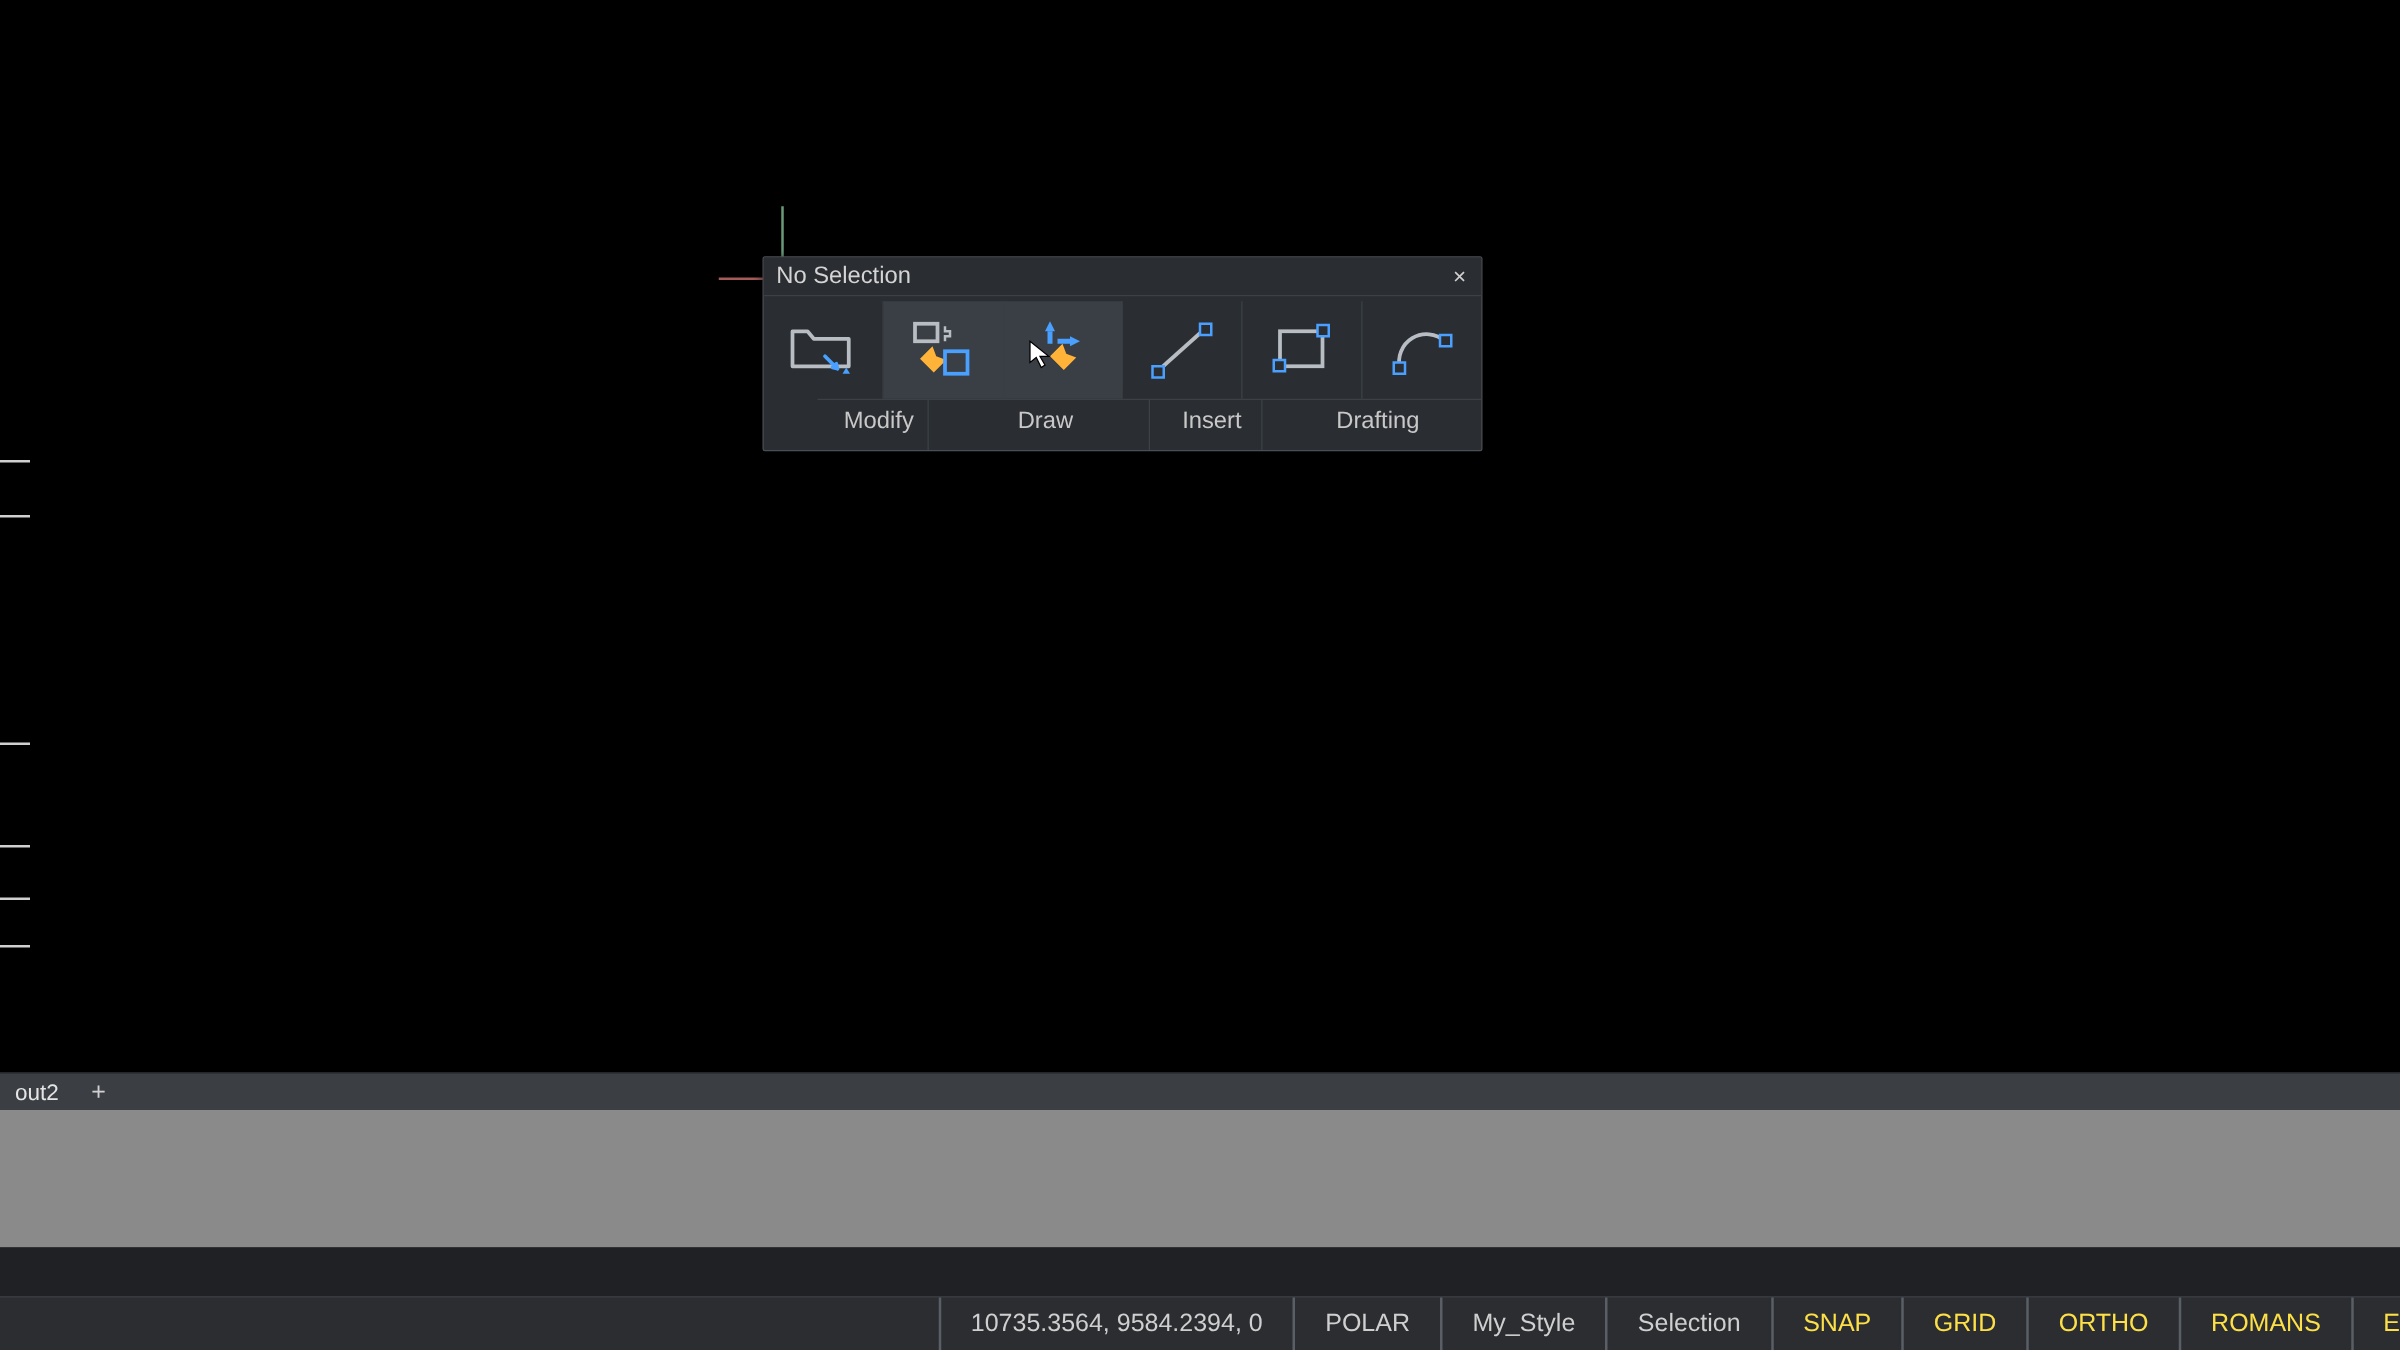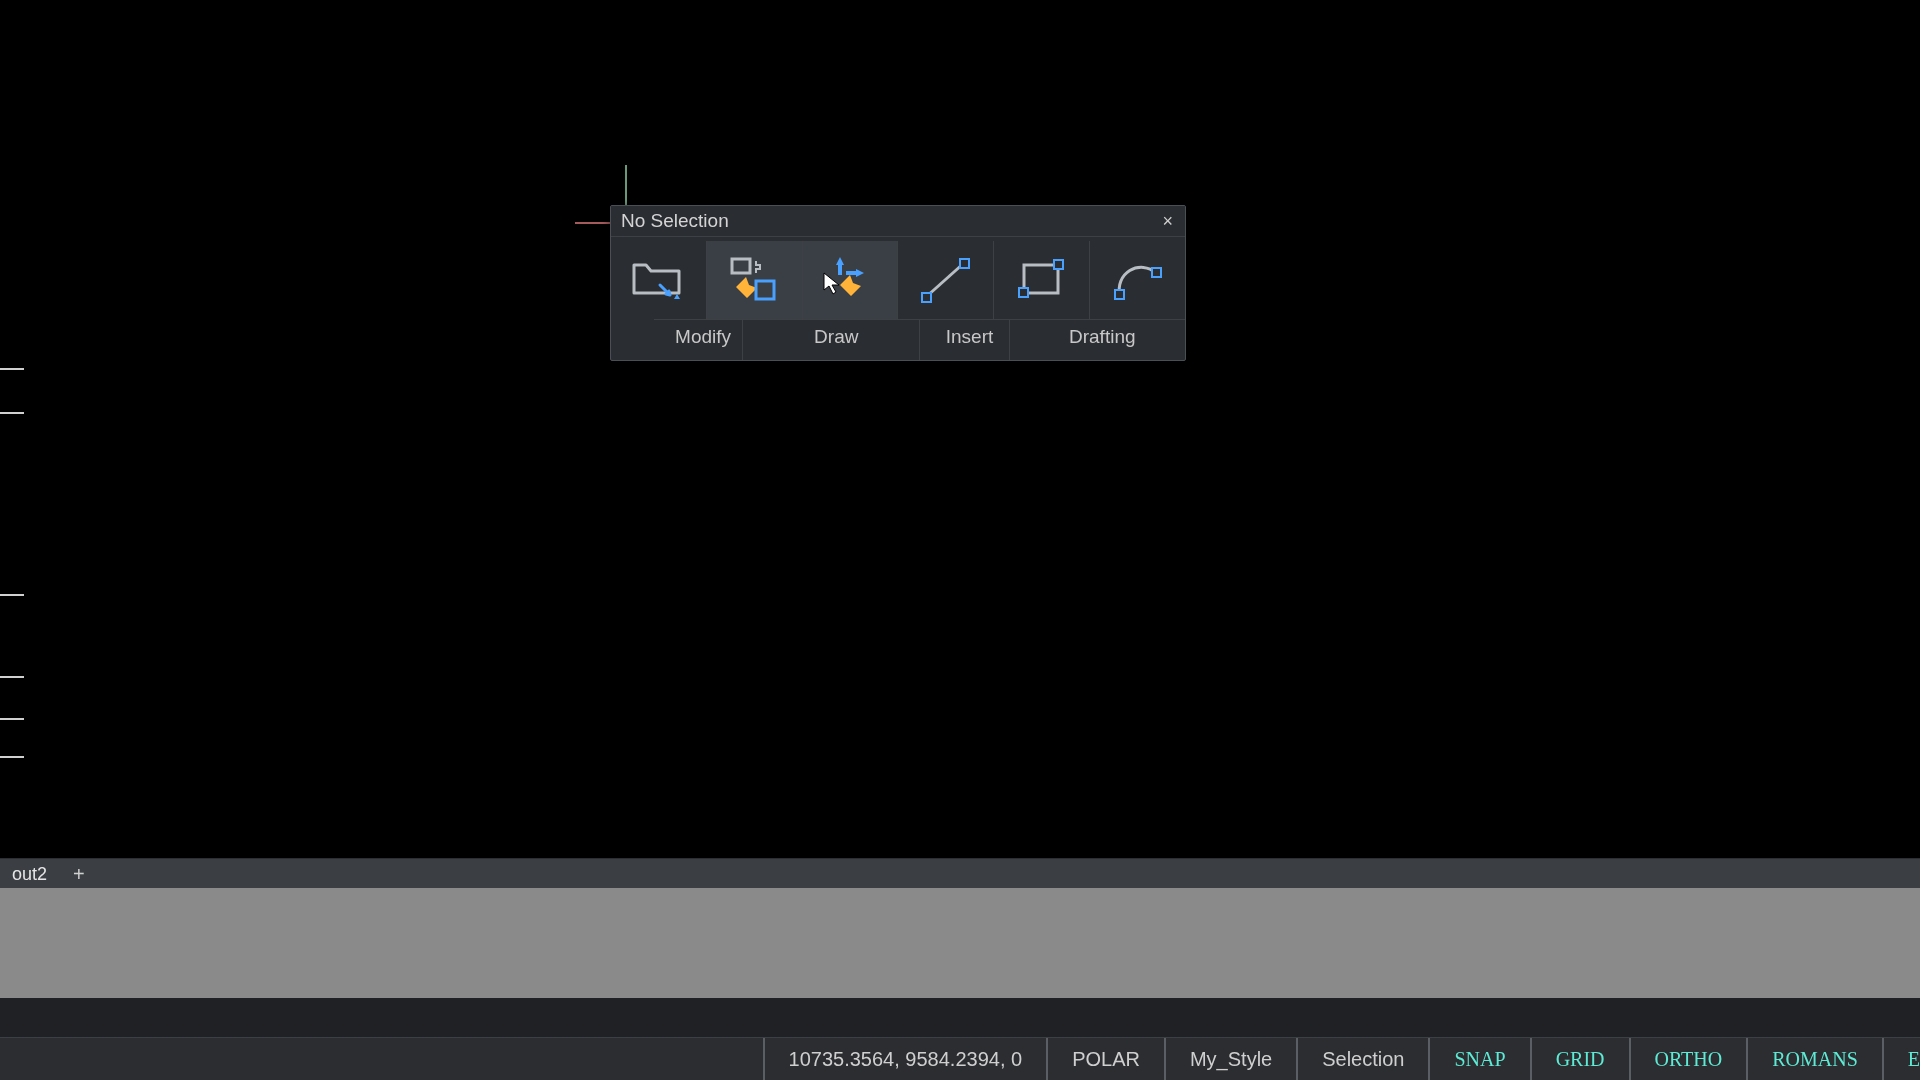--- a/index.html
+++ b/index.html
@@ -191,22 +191,21 @@
     border-right: 2px solid #5a5f66;
   }
   .status-cell {
     display: flex;
     align-items: center;
     padding: 0 24px;
     border-right: 2px solid #5a5f66;
     white-space: nowrap;
   }
   .status-cell.dim {
-    color: #5eead4;
-    font-family: Liberation Serif, serif;
+    color: #fde047;
   }
 </style>
 </head>
 <body>
 
 <div class="left-ticks">
   <div style="margin-bottom:42px"></div>
   <div style="margin-bottom:180px"></div>
   <div style="margin-bottom:80px"></div>
   <div style="margin-bottom:40px"></div>

